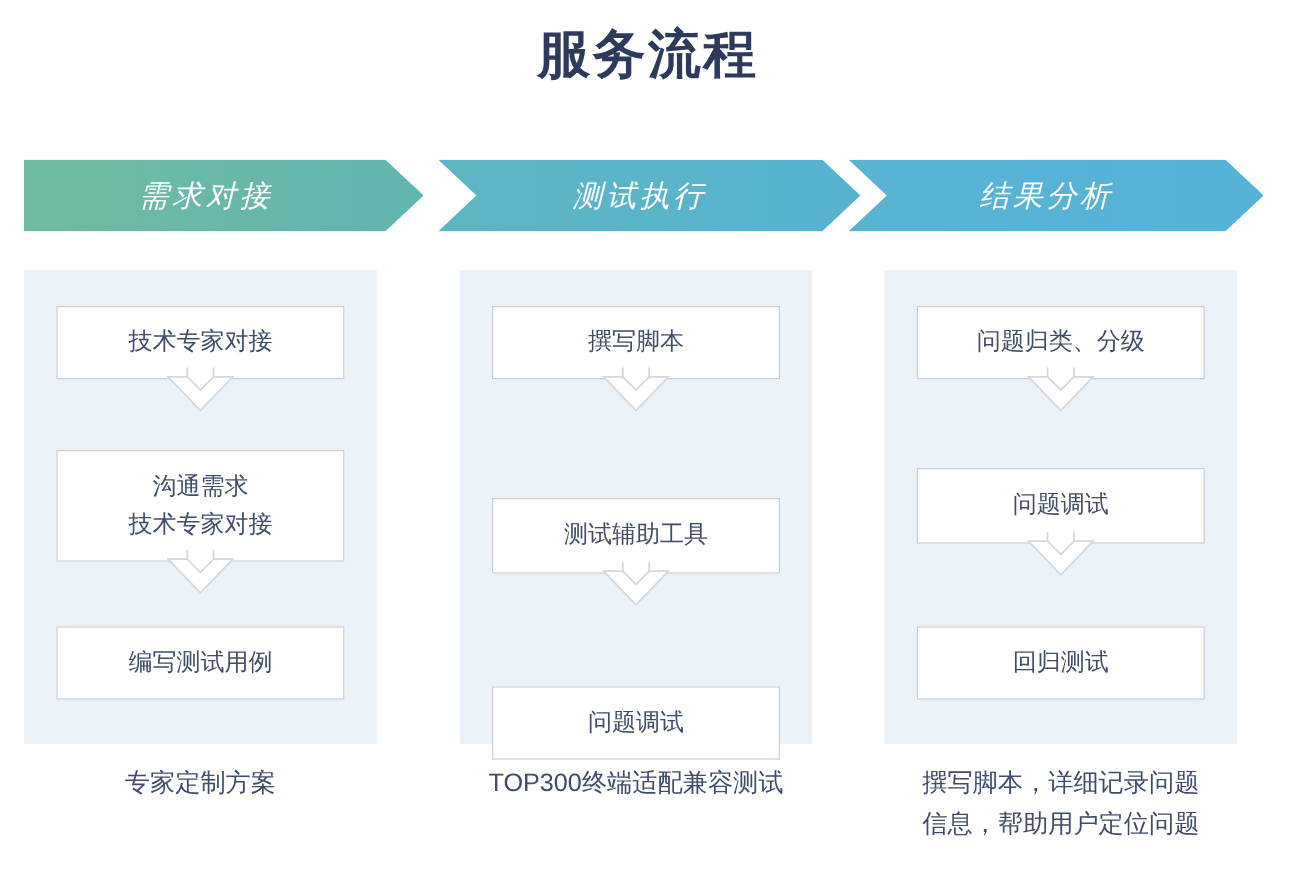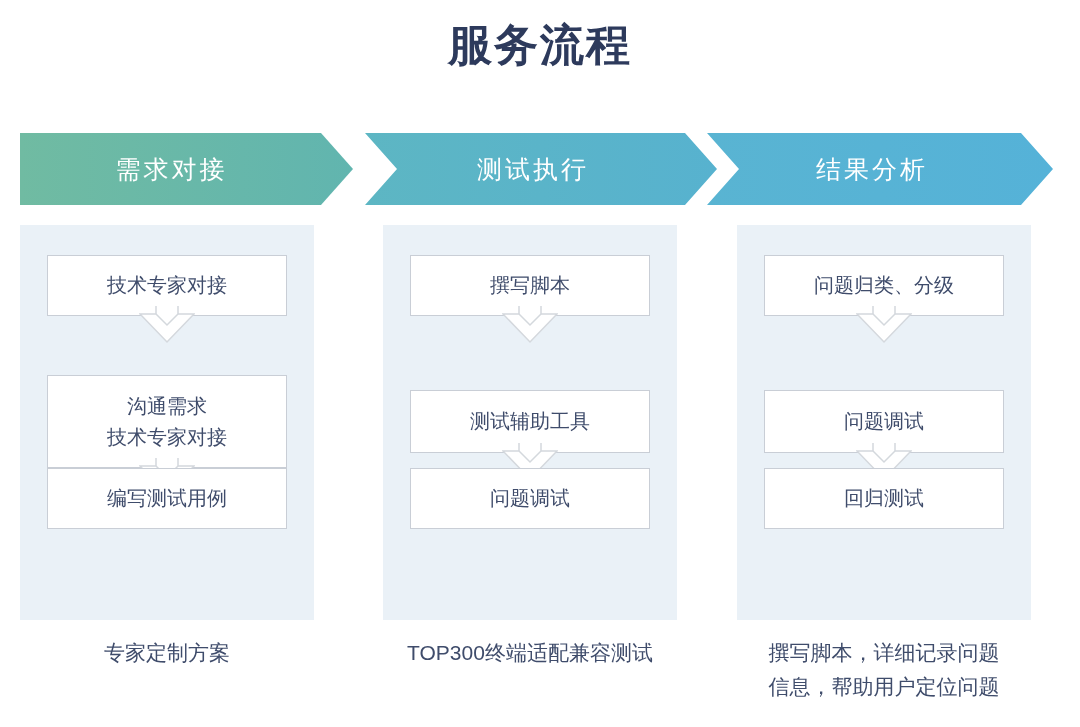--- a/index.html
+++ b/index.html
@@ -6,22 +6,22 @@
   .stage{
     position:relative;width:1080px;height:727px;background:#ffffff;overflow:hidden;
     font-family:"Liberation Sans","DejaVu Sans",sans-serif;
   }
   .page-title{
     position:absolute;top:16px;left:0;width:100%;text-align:center;
     font-size:44px;font-weight:bold;color:#2d3a5c;letter-spacing:2px;
   }
   
   .banner{
-    position:absolute;top:133px;height:72px;display:flex;align-items:center;justify-content:center;
-    color:#ffffff;font-size:25px;letter-spacing:3px;
+    position:absolute;top:133px;height:60px;display:flex;align-items:center;justify-content:center;
+    color:#ffffff;font-size:25px;letter-spacing:3px;font-style:italic;
   }
   .banner-1{
     left:20px;width:333px;padding-right:30px;box-sizing:border-box;
     background:linear-gradient(to right,#70bba2,#61b5af);
     clip-path:polygon(0 0, calc(100% - 32px) 0, 100% 50%, calc(100% - 32px) 100%, 0 100%);
   }
   .banner-2{
     left:365px;width:352px;padding-right:16px;box-sizing:border-box;
     background:linear-gradient(to right,#5db6c3,#57b2cf);
     clip-path:polygon(0 0, calc(100% - 32px) 0, 100% 50%, calc(100% - 32px) 100%, 0 100%, 32px 50%);
@@ -30,34 +30,34 @@
     left:707px;width:346px;padding-right:16px;box-sizing:border-box;
     background:linear-gradient(to right,#59b4d2,#55b2d8);
     clip-path:polygon(0 0, calc(100% - 32px) 0, 100% 50%, calc(100% - 32px) 100%, 0 100%, 32px 50%);
   }
   
   .panel{
     position:absolute;top:225px;width:294px;height:395px;background:#eaf1f7;
     display:flex;flex-direction:column;align-items:center;box-sizing:border-box;
   }
   .panel-1{left:20px;}
-  .panel-2{left:383px;}
+  .panel-2{left:383px;gap:40px;}
   .panel-3{left:737px;}
   .step-box{
     position:relative;width:240px;min-height:61px;box-sizing:border-box;
     background:#ffffff;border:1px solid #c9ced6;
     display:flex;align-items:center;justify-content:center;text-align:center;
     font-size:20px;color:#3f4c6b;font-weight:500;line-height:1.55;
     white-space:pre-line;padding:4px 8px;
   }
   .step-1{margin-top:30px;height:61px;}
   .slot-2{margin-top:59px;height:93px;display:flex;align-items:center;justify-content:center;}
   .slot-2 .step-box{min-height:63px;}
   .panel-1 .slot-2 .step-box{height:93px;}
-  .step-3{height:61px;}
+  .step-3{margin-top:54px;height:61px;}
   
   .connector{
     position:absolute;left:50%;top:calc(100% - 9px);transform:translateX(-50%);
     width:56px;height:38px;pointer-events:none;
   }
   
   .caption{
     position:absolute;top:636px;width:334px;text-align:center;
     font-size:21px;color:#3f4c6b;line-height:34px;white-space:pre-line;
   }

